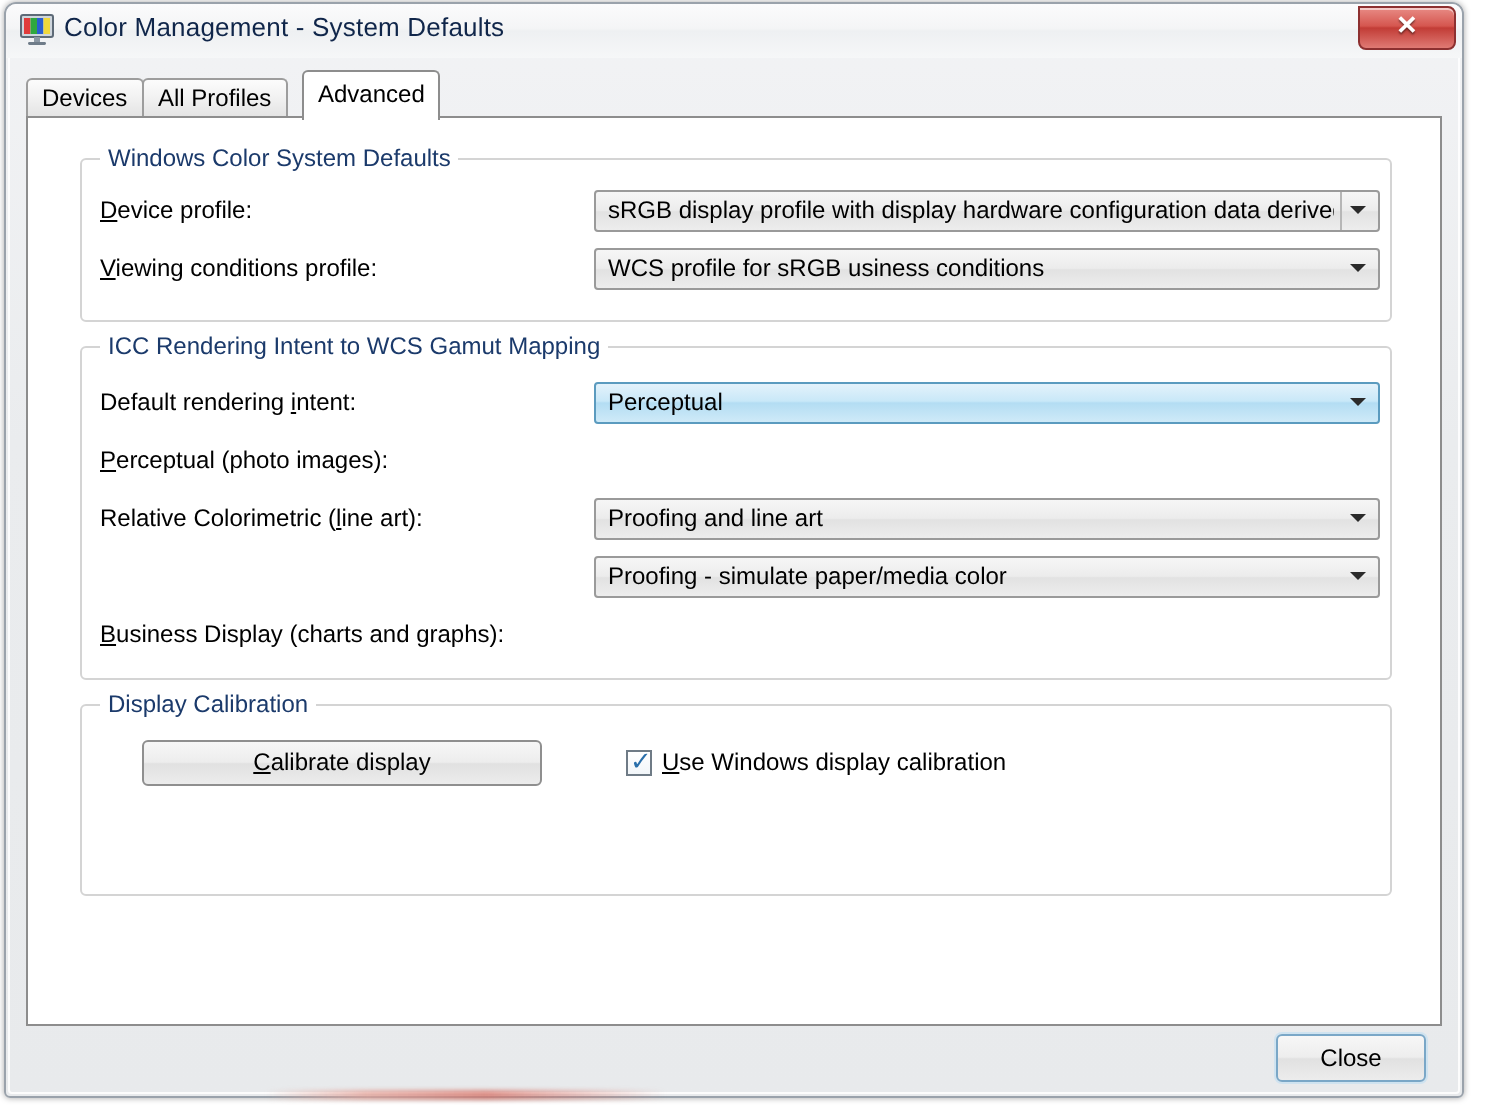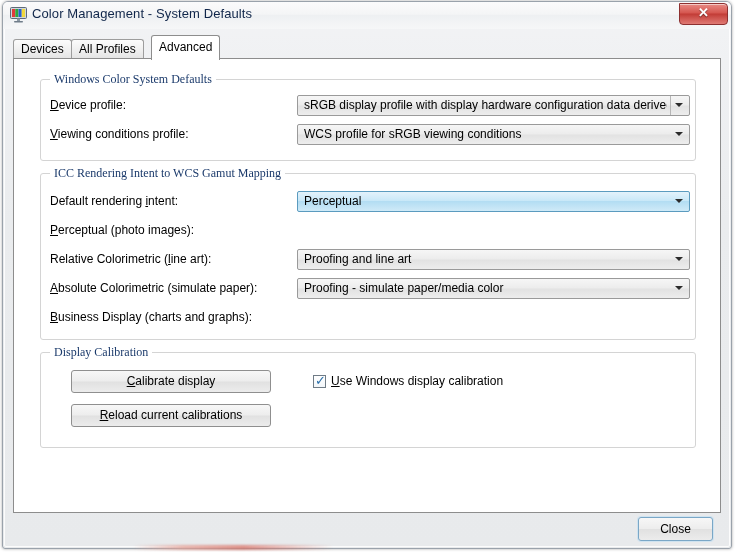--- a/index.html
+++ b/index.html
@@ -128,21 +128,20 @@
   }
   .groupbox > .gb-title {
     position: absolute;
     left: 9px;
     top: -8px;
     background: #ffffff;
     padding: 0 4px;
     font-size: 12px;
     color: #1b3a6b;
     white-space: nowrap;
-    font-family: Liberation Serif, serif;
   }
 
   .field-label {
     position: absolute;
     font-size: 12px;
     color: #000000;
     white-space: nowrap;
   }
   .ak { text-decoration: underline; }
 
@@ -302,21 +301,21 @@
       <div class="combo sep" style="left:256px; top:15px; width:393px;">
         <div class="cv">sRGB display profile with display hardware configuration data derived f</div>
         <div class="arrow-box"></div>
         <div class="arrow"></div>
       </div>
 
       <div class="field-label" style="left:9px; top:47px;">
         <span></span><span class="ak">V</span><span>iewing conditions profile:</span>
       </div>
       <div class="combo" style="left:256px; top:44px; width:393px;">
-        <div class="cv">WCS profile for sRGB viewing conditions</div>
+        <div class="cv">WCS profile for sRGB usiness conditions</div>
         <div class="arrow"></div>
       </div>
     </div>
 
     <div class="groupbox" style="left:26px; top:114px; width:656px; height:167px;">
       <div class="gb-title">ICC Rendering Intent to WCS Gamut Mapping</div>
 
       <div class="field-label" style="left:9px; top:20px;">
         <span>Default rendering </span><span class="ak">i</span><span>ntent:</span>
       </div>
@@ -330,43 +329,37 @@
       </div>
 
       <div class="field-label" style="left:9px; top:78px;">
         <span>Relative Colorimetric (</span><span class="ak">l</span><span>ine art):</span>
       </div>
       <div class="combo" style="left:256px; top:75px; width:393px;">
         <div class="cv">Proofing and line art</div>
         <div class="arrow"></div>
       </div>
 
-      <div class="field-label" style="left:9px; top:107px;">
-        <span></span><span class="ak">A</span><span>bsolute Colorimetric (simulate paper):</span>
-      </div>
       <div class="combo" style="left:256px; top:104px; width:393px;">
         <div class="cv">Proofing - simulate paper/media color</div>
         <div class="arrow"></div>
       </div>
 
       <div class="field-label" style="left:9px; top:136px;">
         <span></span><span class="ak">B</span><span>usiness Display (charts and graphs):</span>
       </div>
     </div>
 
     <div class="groupbox" style="left:26px; top:293px; width:656px; height:96px;">
       <div class="gb-title">Display Calibration</div>
 
       <div class="pushbtn" style="left:30px; top:17px; width:200px;">
         <span><span></span><span class="ak">C</span><span>alibrate display</span></span>
       </div>
 
-      <div class="pushbtn" style="left:30px; top:51px; width:200px;">
-        <span><span></span><span class="ak">R</span><span>eload current calibrations</span></span>
-      </div>
 
       <div class="checkrow" style="left:272px; top:21px;">
         <div class="checkbox">
           <div class="tick">✓</div>
         </div>
         <div class="cl">
           <span></span><span class="ak">U</span><span>se Windows display calibration</span>
         </div>
       </div>
     </div>

